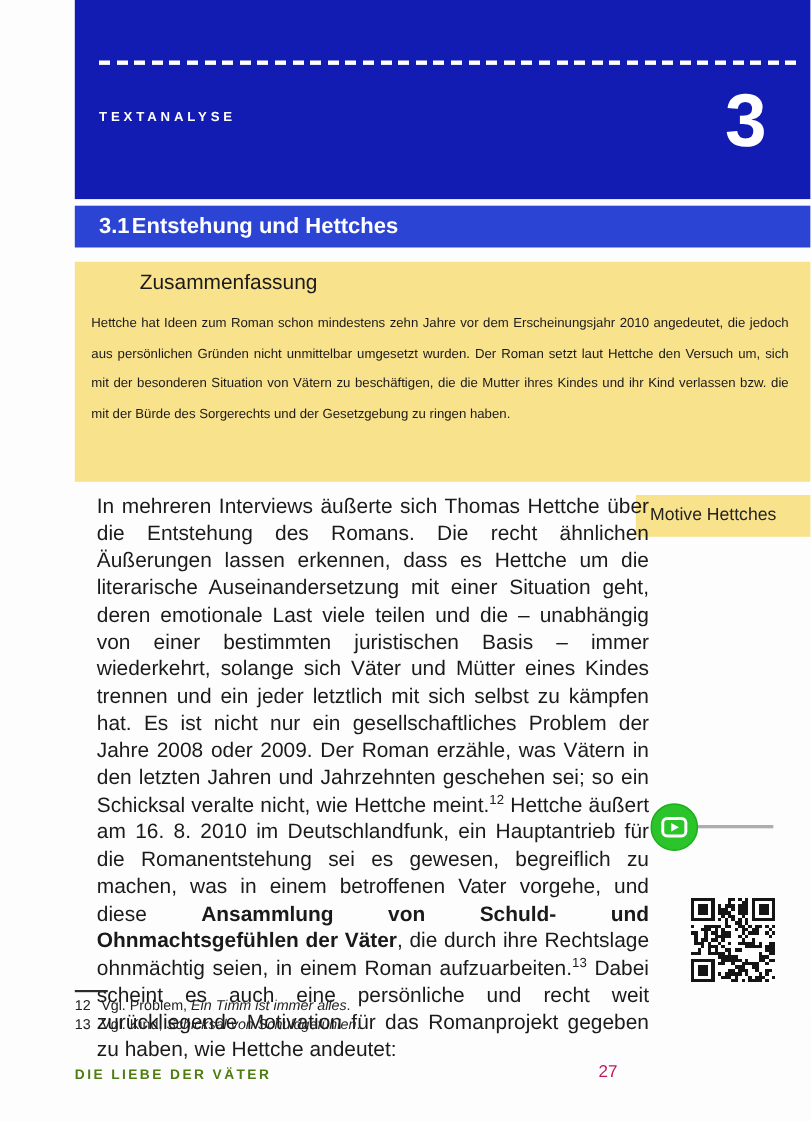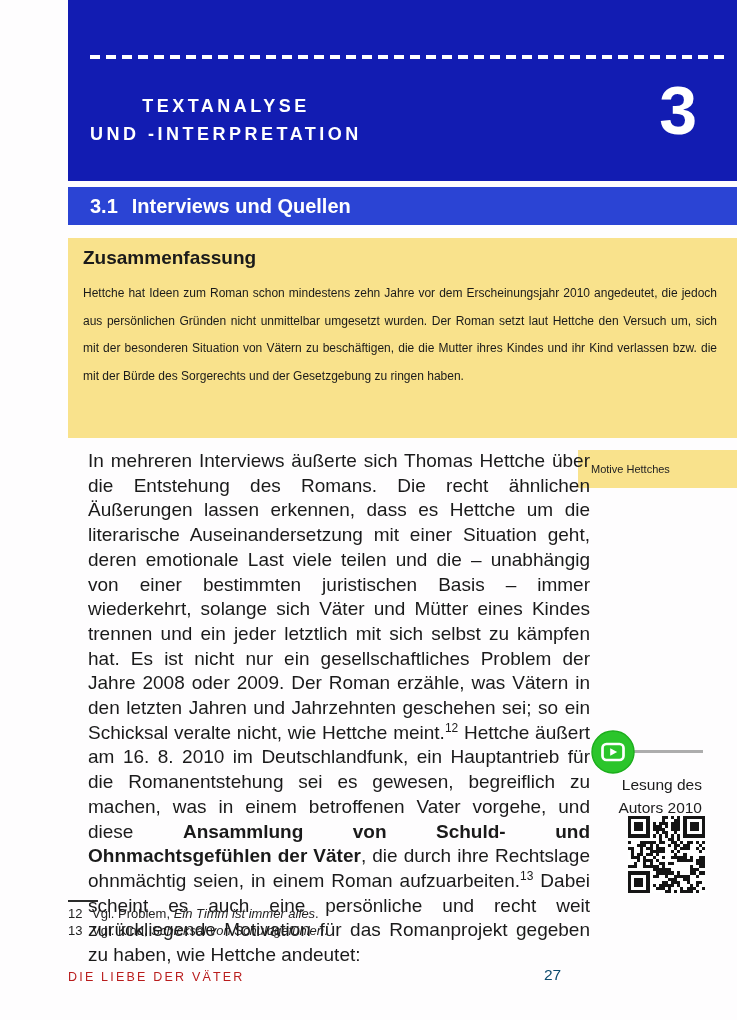--- a/index.html
+++ b/index.html
@@ -13,79 +13,78 @@
   *{margin:0;padding:0;box-sizing:border-box;}
   html,body{background:#fff;}
   body{font-family:"Liberation Sans","DejaVu Sans",sans-serif;color:var(--ink);}
   .page{position:relative;width:737px;height:1020px;background:#FEFDFE;overflow:hidden;}
 
   
   .chapter-header{position:absolute;left:68px;top:0;right:0;height:181px;background:var(--header-blue);}
   .chapter-dash{position:absolute;left:22px;right:12px;top:55px;height:4px;
     background:repeating-linear-gradient(90deg,#fff 0 10px,transparent 10px 16px);}
   .chapter-title{position:absolute;left:22px;top:92px;color:#fff;font-weight:bold;
-    font-size:18px;letter-spacing:3.5px;line-height:28px;text-align:center;}
+    font-size:12px;letter-spacing:3.5px;line-height:28px;}
   .chapter-number{position:absolute;right:40px;top:74px;color:#fff;font-size:68px;
     font-weight:bold;line-height:72px;}
 
   
   .section-bar{position:absolute;left:68px;top:187px;right:0;height:38px;background:var(--section-blue);
     color:#fff;font-weight:bold;font-size:20px;line-height:38px;padding-left:22px;}
-  .section-number{margin-right:14px;}
+  .section-number{margin-right:2px;}
 
   
   .summary-box{position:absolute;left:68px;top:238px;right:0;height:200px;background:var(--box-yellow);
     padding:9px 20px 0 15px;}
-  .summary-title{font-size:19px;font-weight:bold;margin-bottom:11px;}
+  .summary-title{font-size:19px;font-weight:normal;margin-bottom:11px;margin-left:44px;}
   .summary-text{font-size:12px;line-height:27.5px;text-align:justify;hyphens:auto;}
 
   
   .body-text{position:absolute;left:68px;top:449px;width:502px;font-size:19px;line-height:24.7px;
     text-align:justify;hyphens:auto;margin-left:20px;}
   .body-text sup{font-size:12px;line-height:0;vertical-align:super;}
   .bold-phrase{font-weight:bold;}
 
   
   .margin-note{position:absolute;left:578px;top:450px;right:0;height:38px;background:var(--box-yellow);
-    font-size:11px;line-height:38px;padding-left:13px;color:#222;}
+    font-size:16px;line-height:38px;padding-left:13px;color:#222;}
   .media-row{position:absolute;left:591px;top:730px;width:146px;height:44px;}
   .media-line{position:absolute;left:40px;top:20px;width:72px;height:2.5px;background:var(--line-gray);}
   .play-button{position:absolute;left:0;top:0;width:44px;height:44px;cursor:pointer;}
   .media-caption{position:absolute;right:35px;top:774px;text-align:right;font-size:15.5px;
     line-height:22.5px;white-space:pre-line;color:#1c1c1c;}
   .qr{position:absolute;left:628px;top:816px;width:77px;height:77px;}
 
   
   .fn-rule{position:absolute;left:68px;top:900px;width:30px;height:0;border-top:2.5px solid #2b2b2b;}
   .footnotes{position:absolute;left:68px;top:906px;width:502px;font-size:13px;line-height:16.5px;color:#222;}
   .fn-row{display:flex;}
   .fn-num{width:24px;flex:0 0 24px;}
   .fn-title{font-style:italic;}
 
   
-  .footer-title{position:absolute;left:68px;top:970px;font-size:12.5px;font-weight:normal;
-    letter-spacing:2.2px;color:#b91c1c;}
-  .page-number{position:absolute;left:544px;top:966px;font-size:15.5px;color:#0c4a6e;}
+  .footer-title{position:absolute;left:68px;top:970px;font-size:12.5px;font-weight:bold;
+    letter-spacing:2.2px;color:#4d7c0f;}
+  .page-number{position:absolute;left:544px;top:966px;font-size:15.5px;color:#be185d;}
 </style>
 </head>
 <body>
 
 <div class="page">
 
   <div class="chapter-header">
     <div class="chapter-dash"></div>
     <div class="chapter-title">
       <div>TEXTANALYSE</div>
-      <div>UND -INTERPRETATION</div>
     </div>
     <div class="chapter-number">3</div>
   </div>
 
   <div class="section-bar">
-    <span class="section-number">3.1</span><span>Interviews und Quellen</span>
+    <span class="section-number">3.1</span><span>Entstehung und Hettches</span>
   </div>
 
   <div class="summary-box">
     <div class="summary-title">Zusammenfassung</div>
     <div class="summary-text">Hettche hat Ideen zum Roman schon mindestens zehn Jahre vor dem Erscheinungsjahr 2010 angedeutet, die jedoch aus persönlichen Gründen nicht unmittelbar umgesetzt wurden. Der Roman setzt laut Hettche den Versuch um, sich mit der besonderen Situation von Vätern zu beschäftigen, die die Mutter ihres Kindes und ihr Kind verlassen bzw. die mit der Bürde des Sorgerechts und der Gesetzgebung zu ringen haben.</div>
   </div>
 
   <div class="margin-note">Motive Hettches</div>
 
   <p class="body-text" lang="de"><span>In mehreren Interviews äußerte sich Thomas Hettche über die Entstehung des Romans. Die recht ähnlichen Äußerungen lassen erkennen, dass es Hettche um die literarische Auseinandersetzung mit einer Situation geht, deren emotionale Last viele teilen und die – unabhängig von einer bestimmten juristischen Basis – immer wiederkehrt, solange sich Väter und Mütter eines Kindes trennen und ein jeder letztlich mit sich selbst zu kämpfen hat. Es ist nicht nur ein gesellschaftliches Problem der Jahre 2008 oder 2009. Der Roman erzähle, was Vätern in den letzten Jahren und Jahrzehnten geschehen sei; so ein Schicksal veralte nicht, wie Hettche meint.</span><sup>12</sup><span> Hettche äußert am 16. 8. 2010 im Deutschlandfunk, ein Hauptantrieb für die Romanentstehung sei es gewesen, begreiflich zu machen, was in einem betroffenen Vater vorgehe, und diese </span><span class="bold-phrase">Ansammlung von Schuld- und Ohnmachtsgefühlen der Väter</span><span>, die durch ihre Rechtslage ohnmächtig seien, in einem Roman aufzuarbeiten.</span><sup>13</sup><span> Dabei scheint es auch eine persönliche und recht weit zurückliegende Motivation für das Romanprojekt gegeben zu haben, wie Hettche andeutet:</span></p>
@@ -94,22 +93,20 @@
     <div class="media-line"></div>
     <div class="play-button">
       <svg width="44" height="44" viewBox="0 0 44 44">
         <circle cx="22" cy="22" r="21" fill="#2BC52B" stroke="#1CAE1C" stroke-width="1.4"></circle>
         <rect x="11.5" y="14" width="21" height="16" rx="4" fill="none" stroke="#ffffff" stroke-width="2.7"></rect>
         <path d="M19.2 18.2 L26.2 22 L19.2 25.8 Z" fill="#ffffff"></path>
       </svg>
     </div>
   </div>
 
-  <div class="media-caption">Lesung des
-Autors 2010</div>
 
   <svg class="qr" id="qr-svg" viewBox="0 0 25 25" shape-rendering="crispEdges">
       <rect x="0" y="0" width="25" height="25" fill="#fff"></rect>
       <rect x="0" y="0" width="1" height="1" fill="#151515"></rect>
       <rect x="1" y="0" width="1" height="1" fill="#151515"></rect>
       <rect x="2" y="0" width="1" height="1" fill="#151515"></rect>
       <rect x="3" y="0" width="1" height="1" fill="#151515"></rect>
       <rect x="4" y="0" width="1" height="1" fill="#151515"></rect>
       <rect x="5" y="0" width="1" height="1" fill="#151515"></rect>
       <rect x="6" y="0" width="1" height="1" fill="#151515"></rect>

